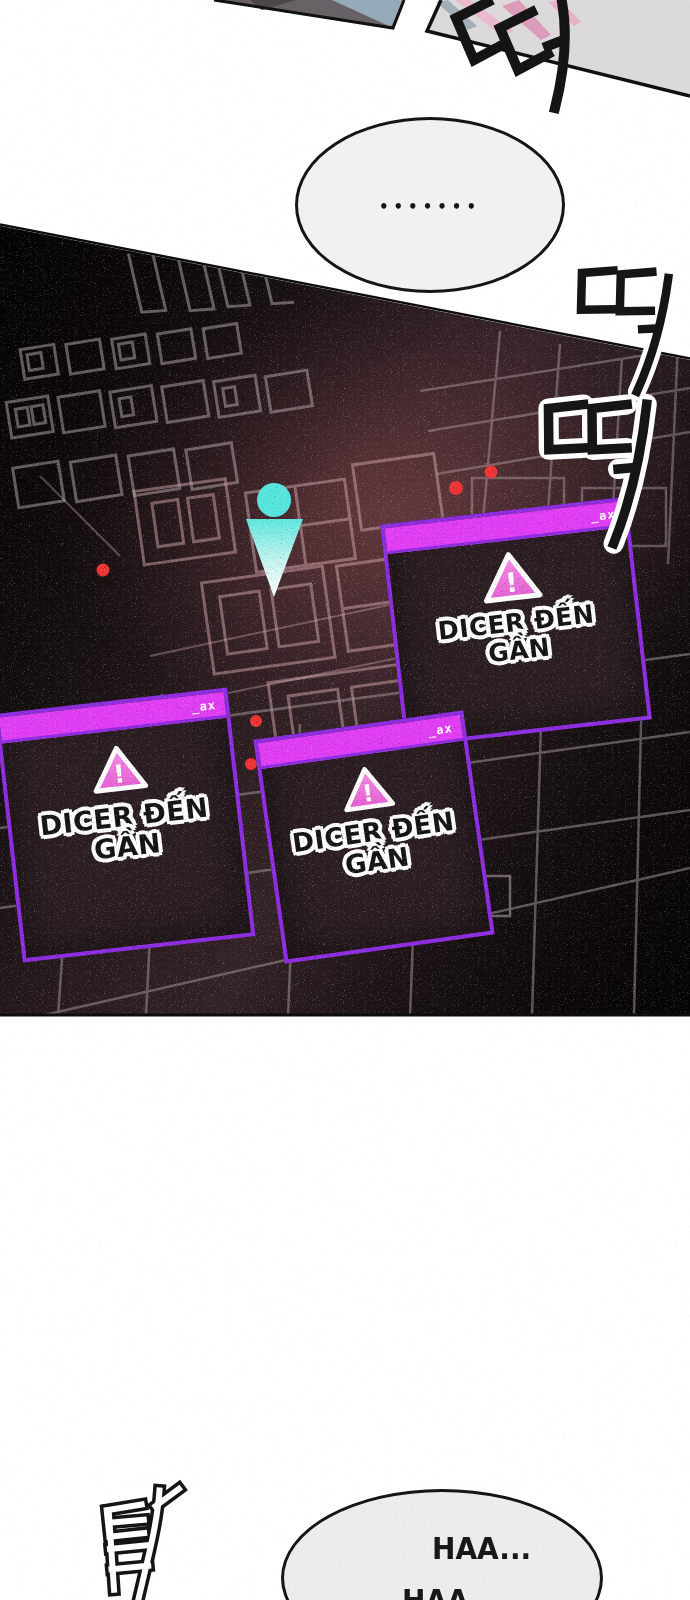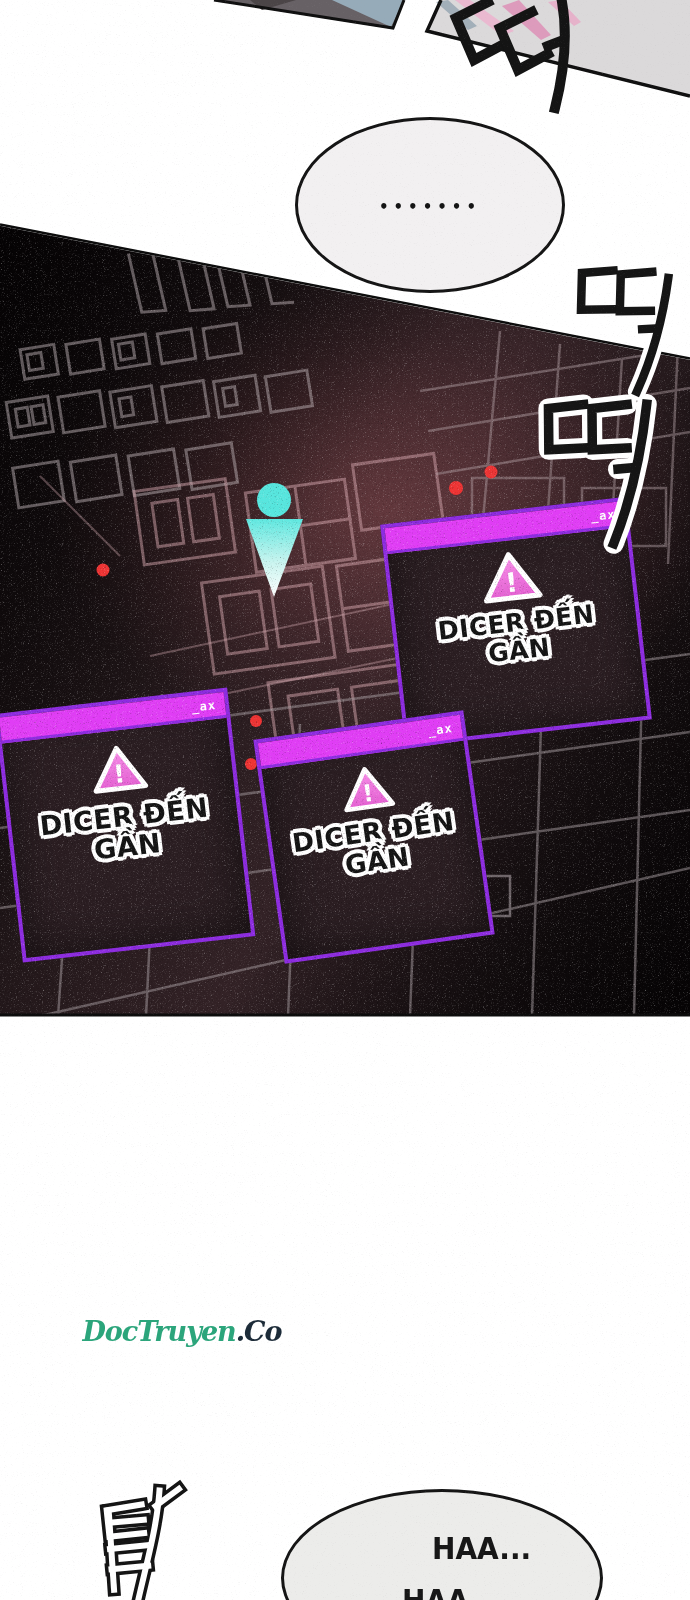--- a/index.html
+++ b/index.html
@@ -320,23 +320,20 @@
       <g fill="none" stroke="#151515" stroke-width="8.5" stroke-linecap="square" stroke-linejoin="miter">
         <path d="M38,16 L8,26 L16,62 L46,54"></path>
         <path d="M76,8 L46,18 L54,54 L84,46"></path>
         <path d="M80,66 L93,62"></path>
         <path d="M93,4 C97,44 98,86 90,132"></path>
       </g>
     </g>
   </svg>
 
   <div class="wm">
-    <div>
-      <span class="wm-name">DocTruyen</span><span class="wm-suffix">.Co</span>
-    </div>
   </div>
 
   <svg class="abs" style="left:62px;top:1474px" width="140" height="130" viewBox="0 0 140 130" aria-label="탁">
     <g transform="translate(14,0) rotate(7 60 60)">
       <g fill="none" stroke="#141414" stroke-width="13" stroke-linecap="square" stroke-linejoin="miter">
         <path d="M78,14 C80,50 74,88 70,128"></path>
         <path d="M76,30 L97,10"></path>
         <path d="M62,30 L28,40 L34,66 L68,58"></path>
         <path d="M32,52 L66,45"></path>
         <path d="M36,78 L72,70"></path>

